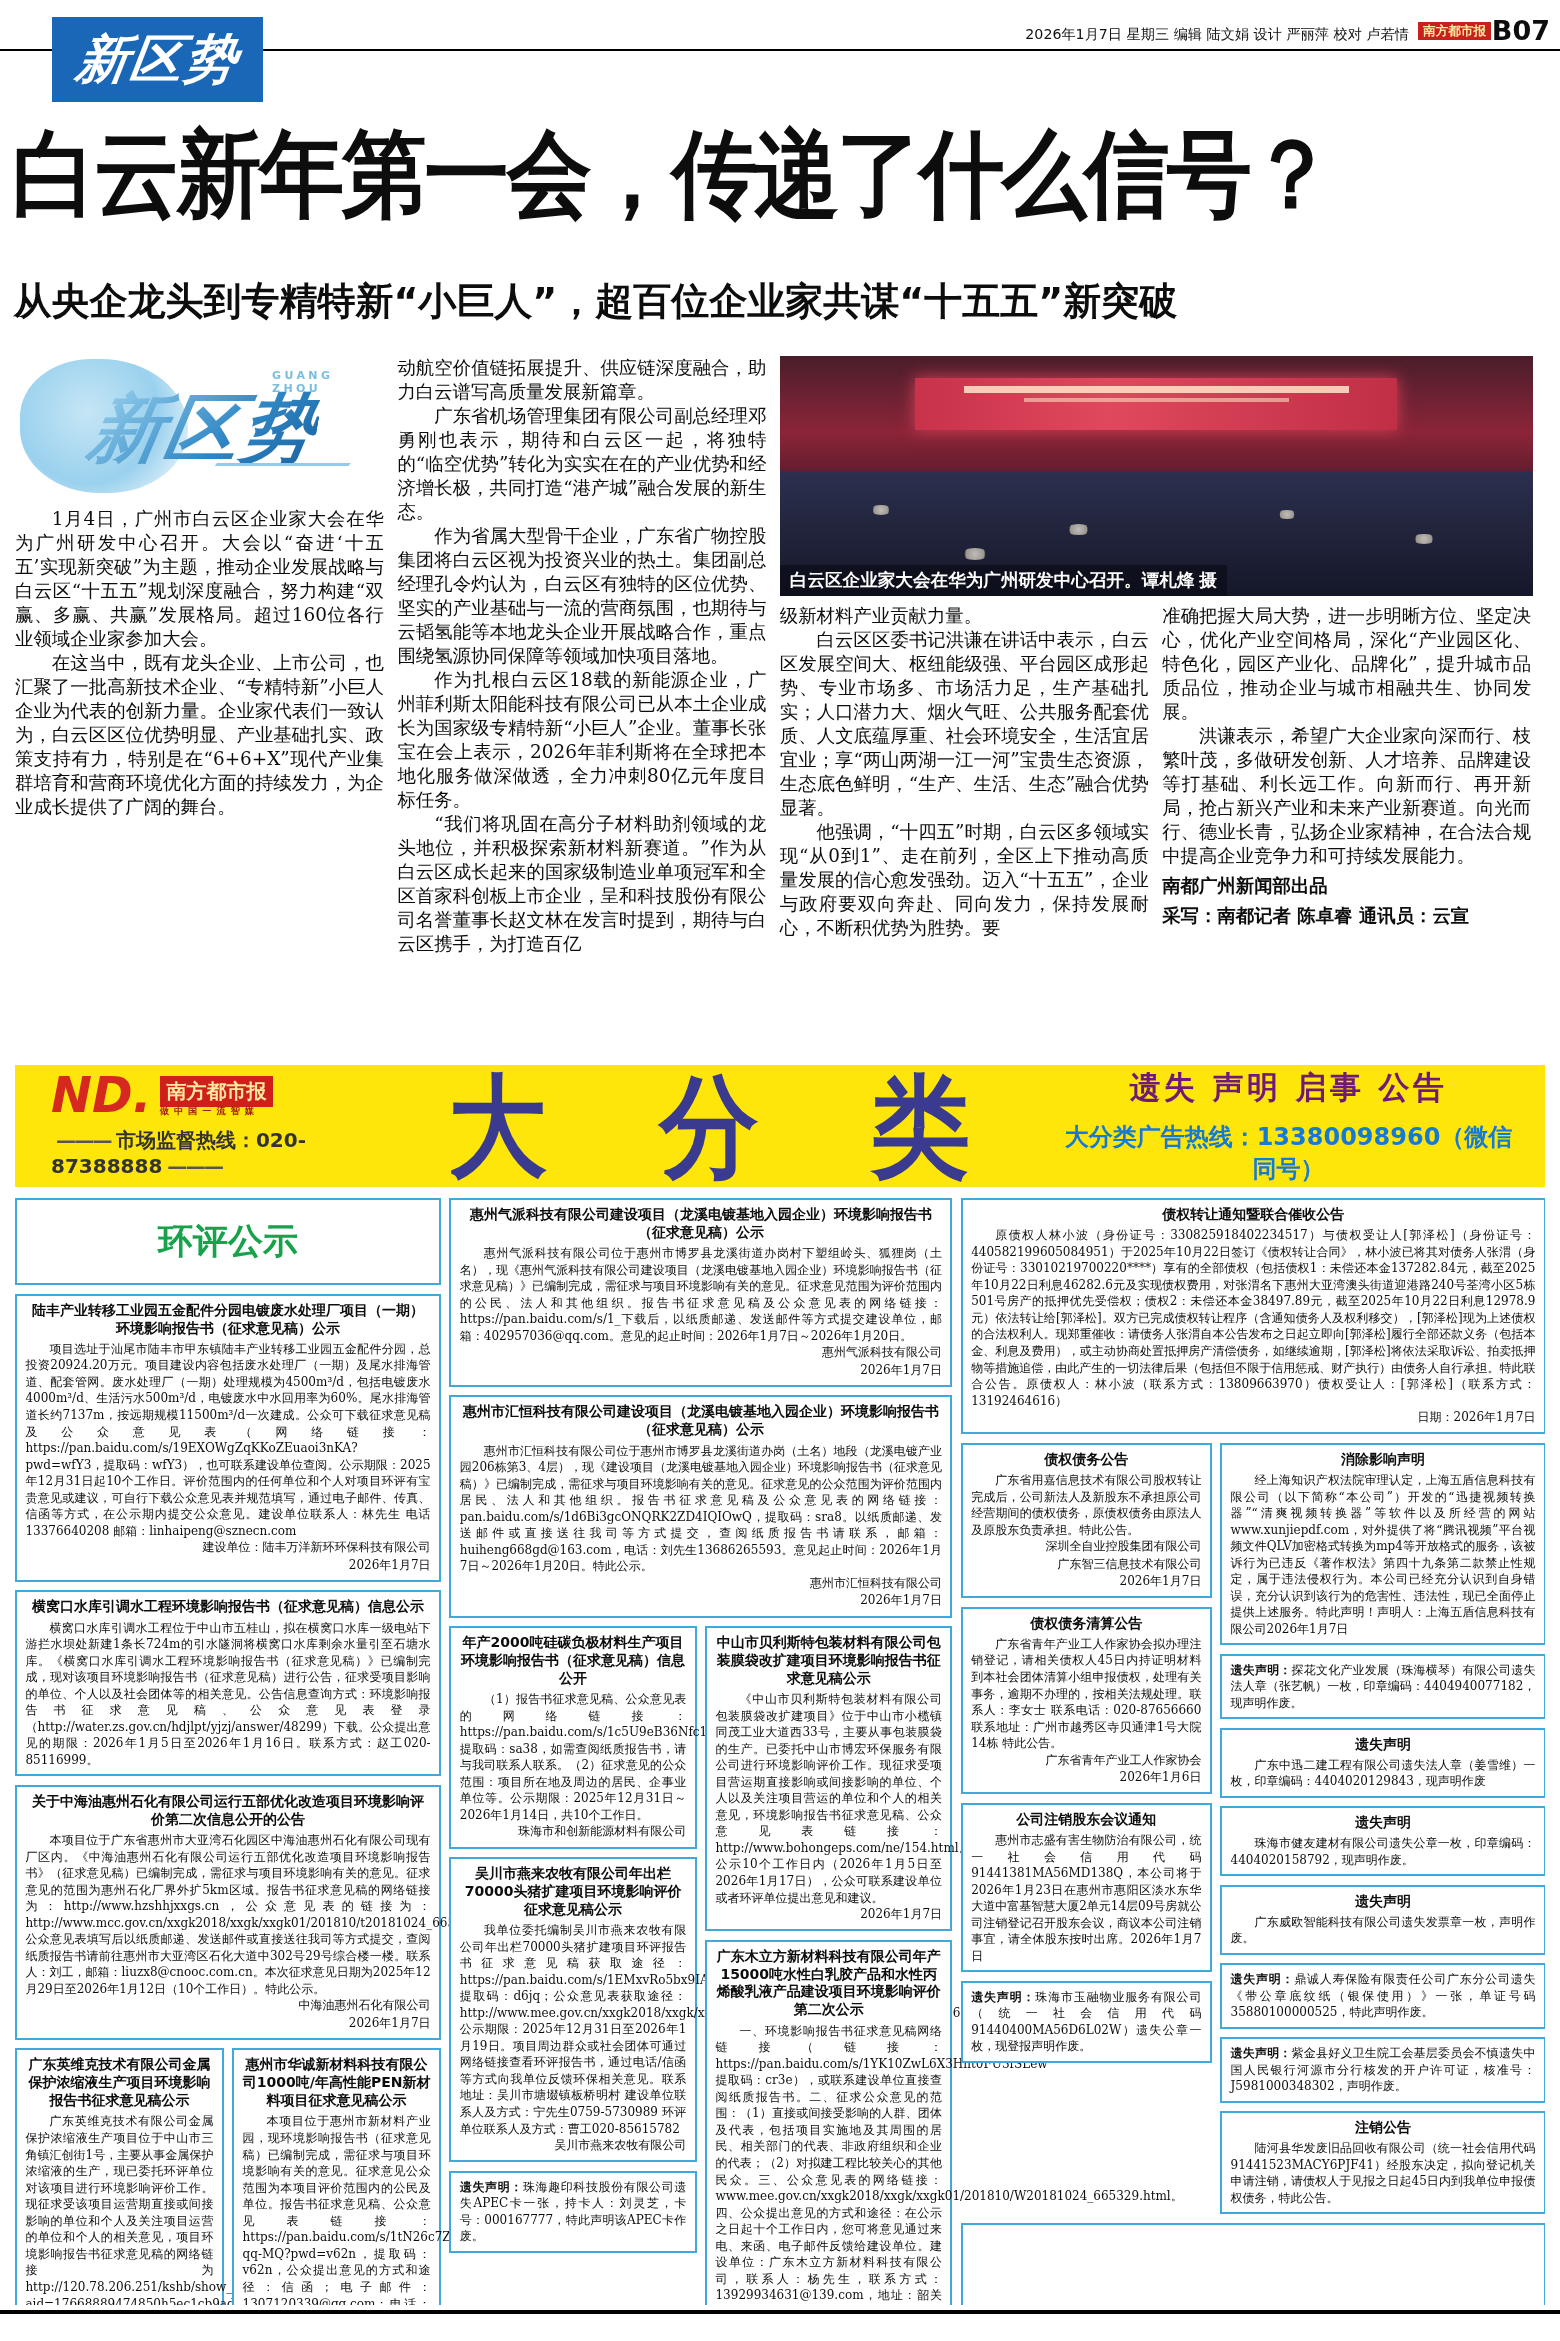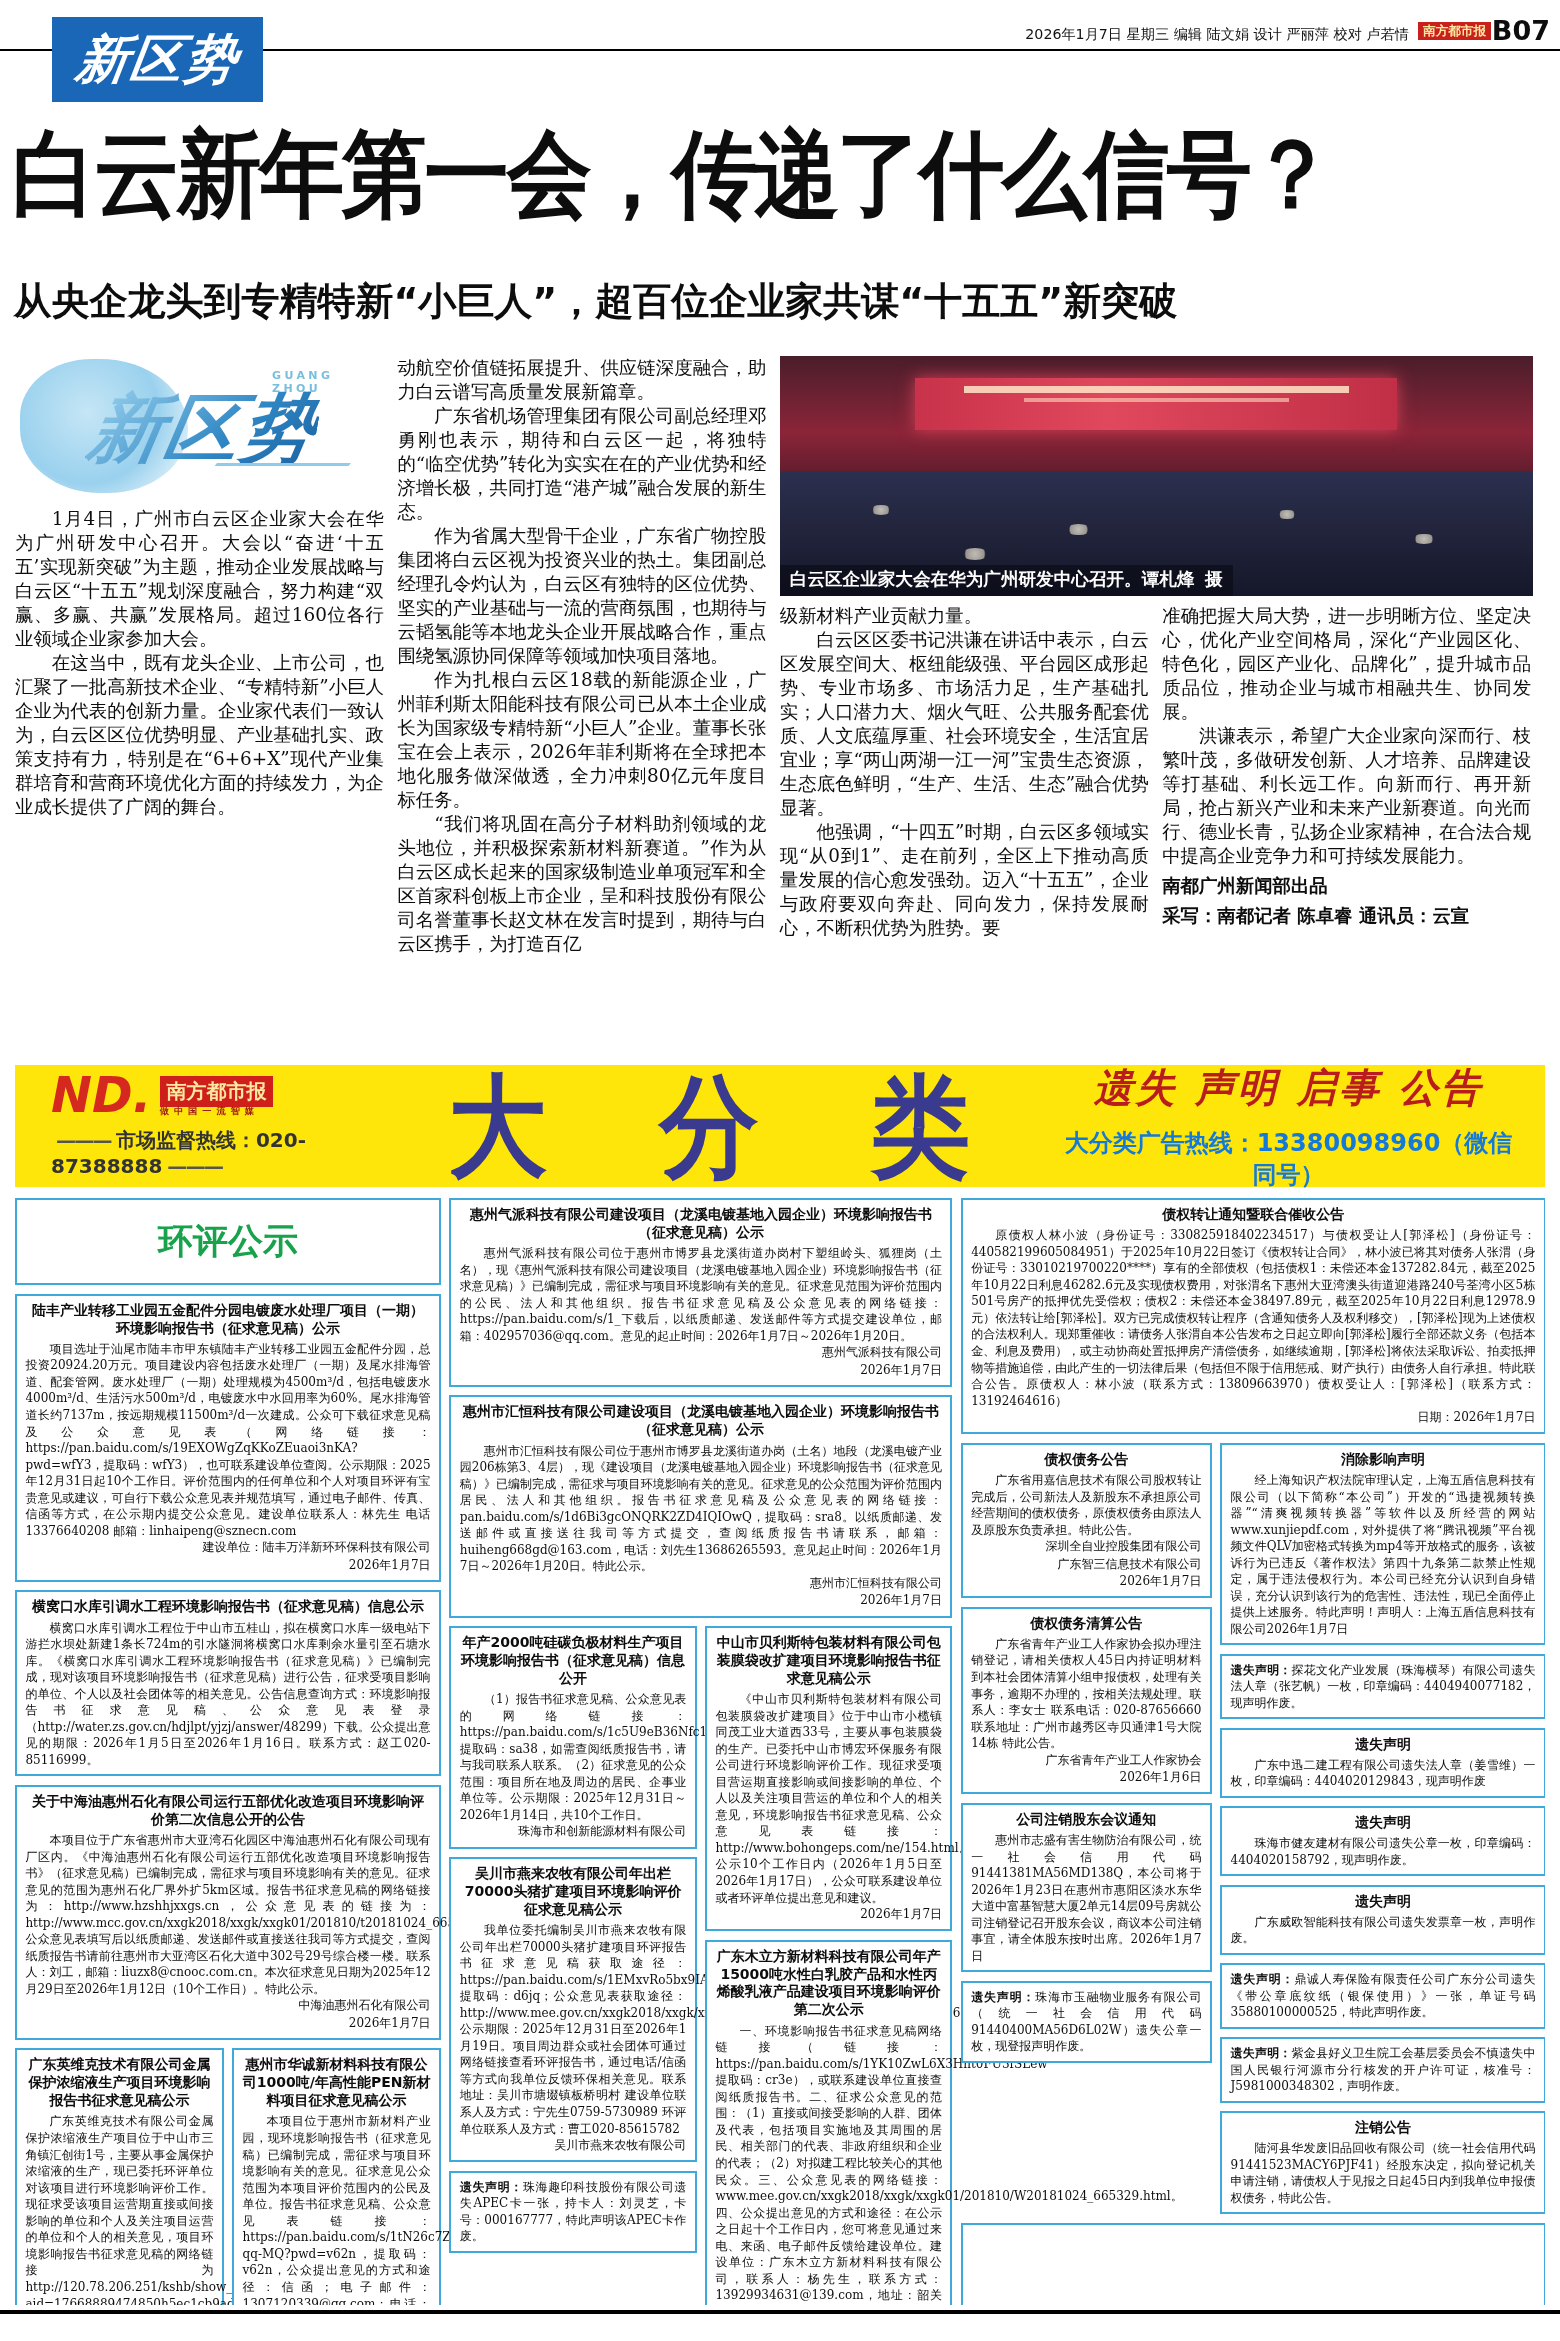--- a/index.html
+++ b/index.html
@@ -50,38 +50,38 @@
   #photo .stage{position:absolute;left:0;top:0;width:100%;height:58%;
       background:linear-gradient(180deg,#4a1d2a 0%,#6e2233 30%,#8c2438 55%,#4a1a28 100%);}
   #photo .screen{position:absolute;left:18%;top:9%;width:64%;height:22%;
       background:linear-gradient(90deg,#c8324a,#e0485d 40%,#c02f46);box-shadow:0 0 15px #d04056;}
   #photo .screen i{display:block;margin:8.4px auto 0;width:80%;height:6.7px;background:rgba(255,230,200,.85);}
   #photo .screen b{display:block;margin:5px auto 0;width:55%;height:4.2px;background:rgba(255,220,190,.6);}
   #photo .audience{position:absolute;left:0;bottom:0;width:100%;height:52%;
       background:linear-gradient(180deg,#2c3050 0%,#23263e 40%,#15172a 100%);}
   #photo .dot{position:absolute;border-radius:50%;background:radial-gradient(circle,#e8e4da 0%,#b9b2a4 60%,transparent 70%);opacity:.8;}
   #photo-caption{position:absolute;left:0;bottom:0;max-width:78%;background:rgba(10,10,20,.62);
-      color:#fff;font-family:Liberation Mono, monospace;
+      color:#fff;font-family:Liberation Sans, sans-serif;
       font-size:17.6px;font-weight:bold;padding:4.2px 10px;line-height:1.3;}
 
   
   #banner{left:15px;top:1065px;width:1530px;height:122px;background:#ffe60a;
           display:flex;align-items:center;}
   #banner-left{width:352px;padding-left:36px;}
   #nd-row{display:flex;align-items:flex-end;gap:8.4px;}
   #nd-logo{color:#d5281e;font-weight:900;font-style:italic;font-size:49px;line-height:.9;
            font-family:"DejaVu Sans","Liberation Sans",sans-serif;}
   #nd-brandbox{background:#cf1f1b;color:#ffe9a0;font-weight:900;font-size:20px;padding:3.4px 6.7px;line-height:1.1;}
   #nd-tagline{font-size:9.2px;color:#9d1b18;letter-spacing:5px;margin-top:2.5px;font-weight:bold;}
   #nd-hotline{margin-top:8.4px;font-size:20px;font-weight:bold;color:#333;}
   #nd-hotline::before,#nd-hotline::after{content:"———";letter-spacing:-1.7px;color:#555;margin:0 5px;}
   #banner-center{flex:1;text-align:center;color:#3a3a8e;font-weight:900;font-size:99px;
                  letter-spacing:39px;line-height:1;transform:scaleY(1.12);}
   #banner-right{width:469px;padding-right:22px;text-align:center;}
-  #banner-right .r1{color:#b91c1c;font-weight:900;font-size:39px;letter-spacing:3.4px;font-style:italic;}
+  #banner-right .r1{color:#701a75;font-weight:900;font-size:31px;letter-spacing:3.4px;}
   #banner-right .r2{color:#1479d7;font-weight:900;font-size:24px;margin-top:11.7px;}
 
   
   #classifieds{left:15px;top:1198px;width:1530px;height:1107px;display:flex;gap:8.4px;overflow:hidden;}
   .ccol1{width:426px;flex:0 0 426px;}
   .ccol2{width:503px;flex:0 0 503px;}
   .ccolR{width:585px;flex:0 0 585px;}
   .split{display:flex;gap:8.4px;}
   .split>div{flex:1;min-width:0;}
   .ad{border:2.5px solid #3fa9dc;margin-bottom:8.4px;padding:5.9px 8.4px;background:#fff;}

